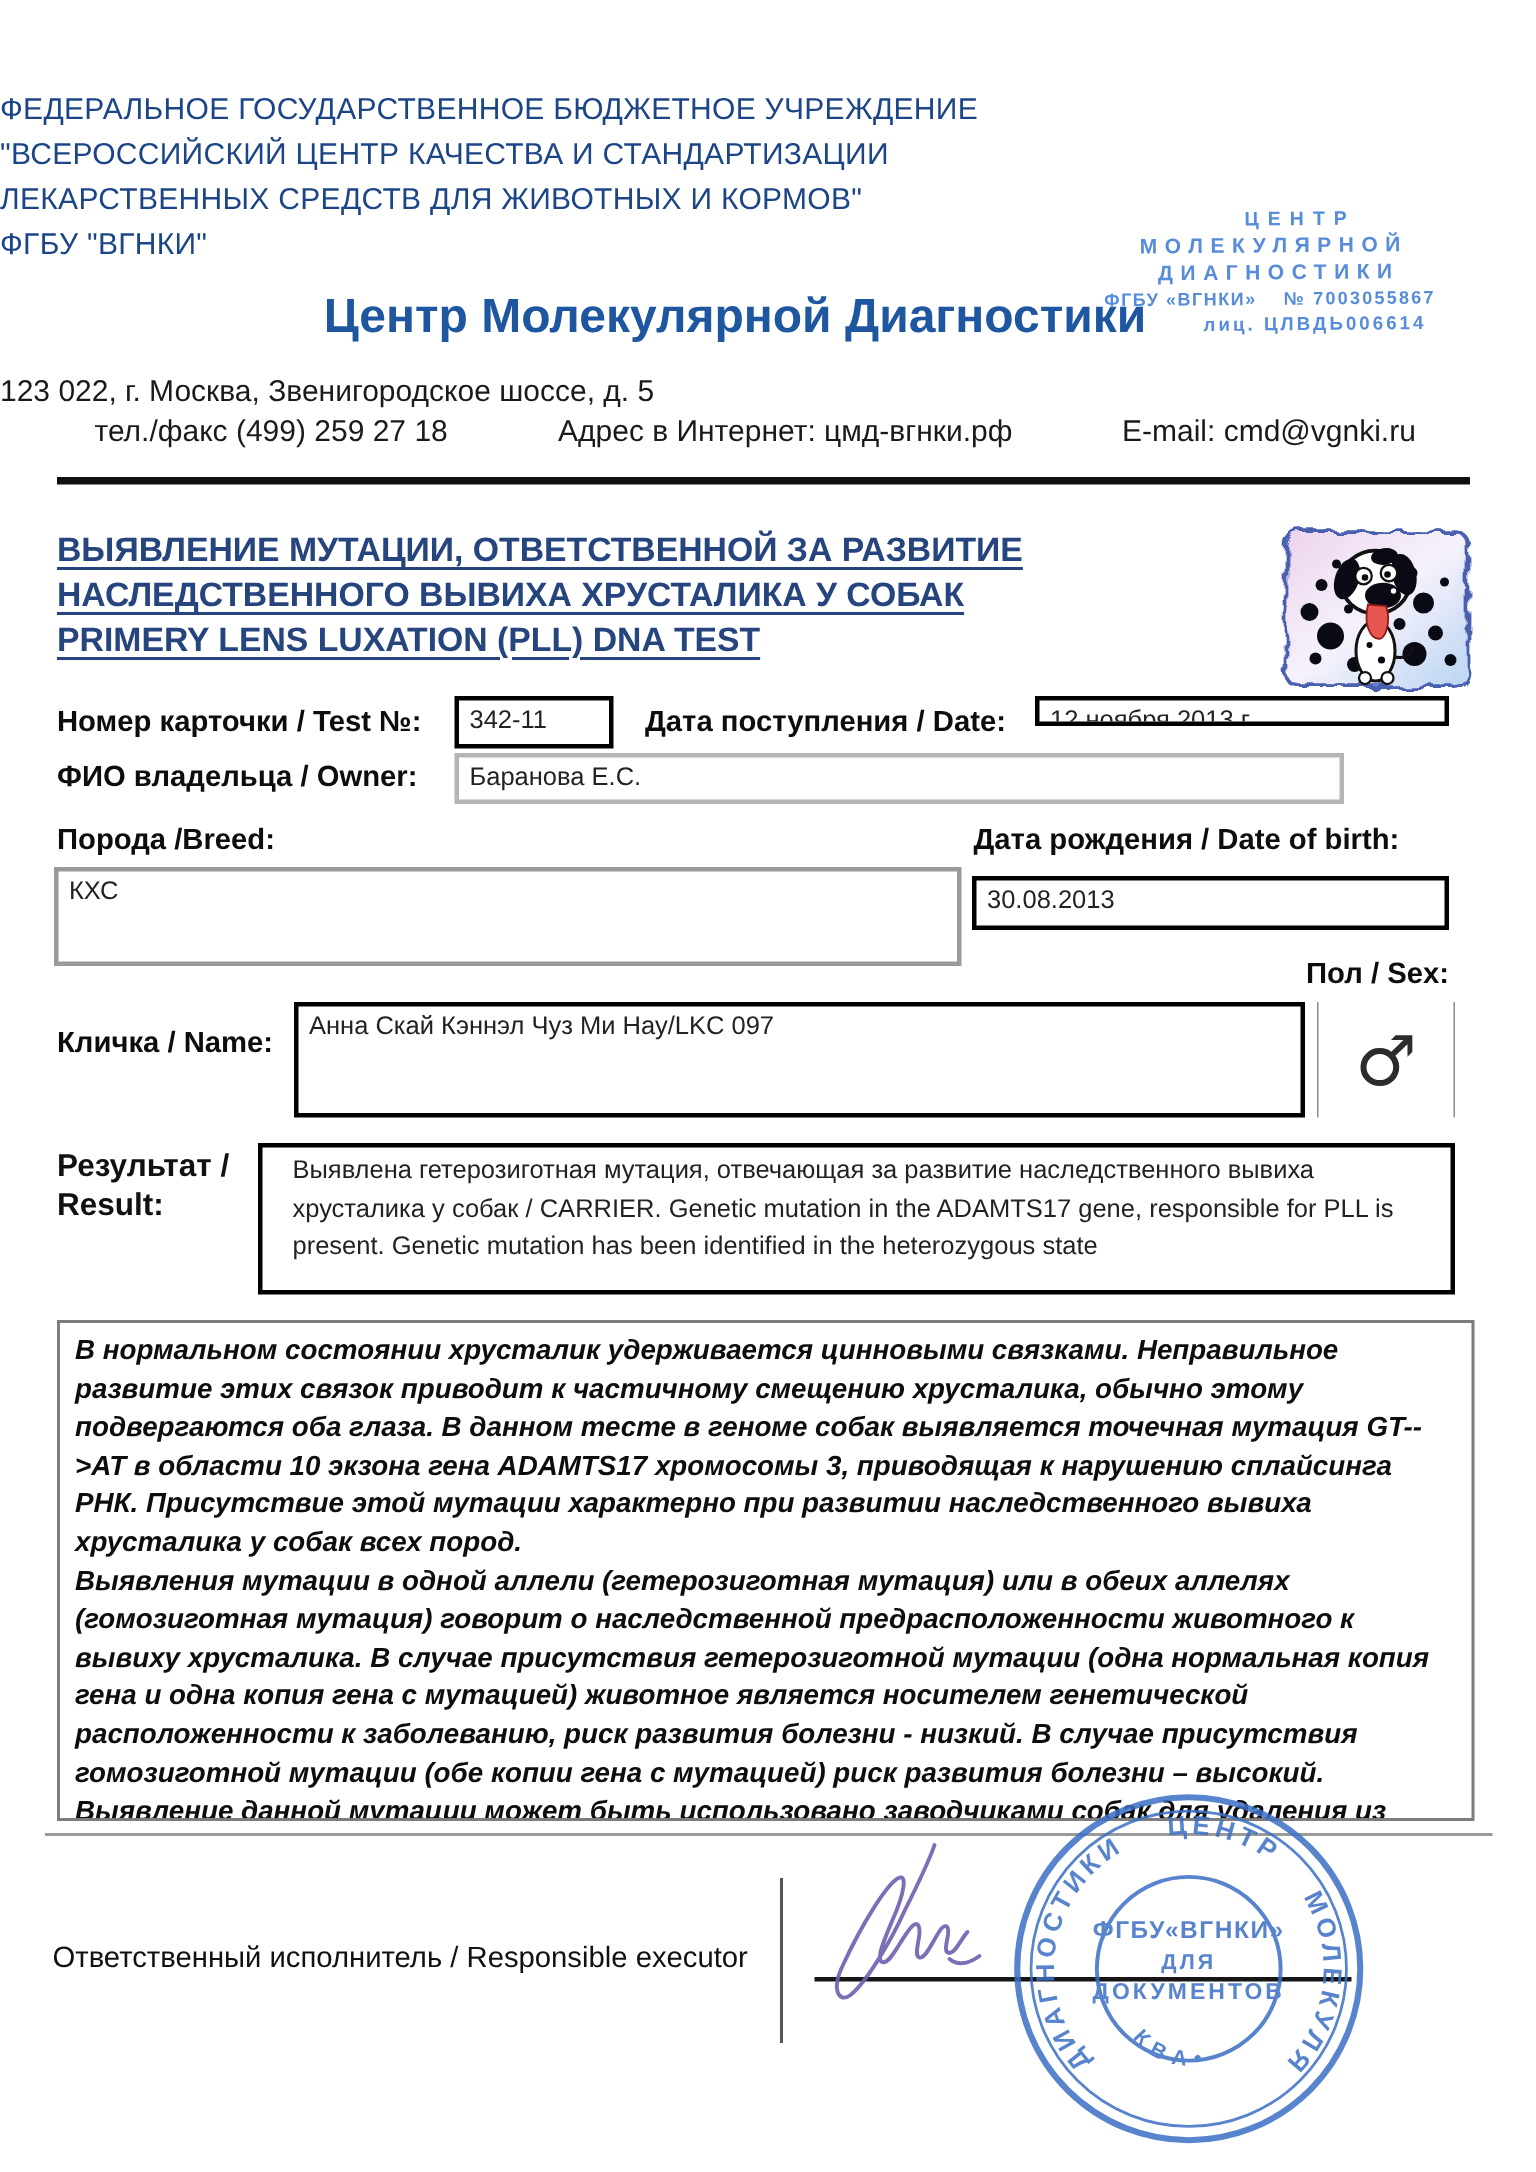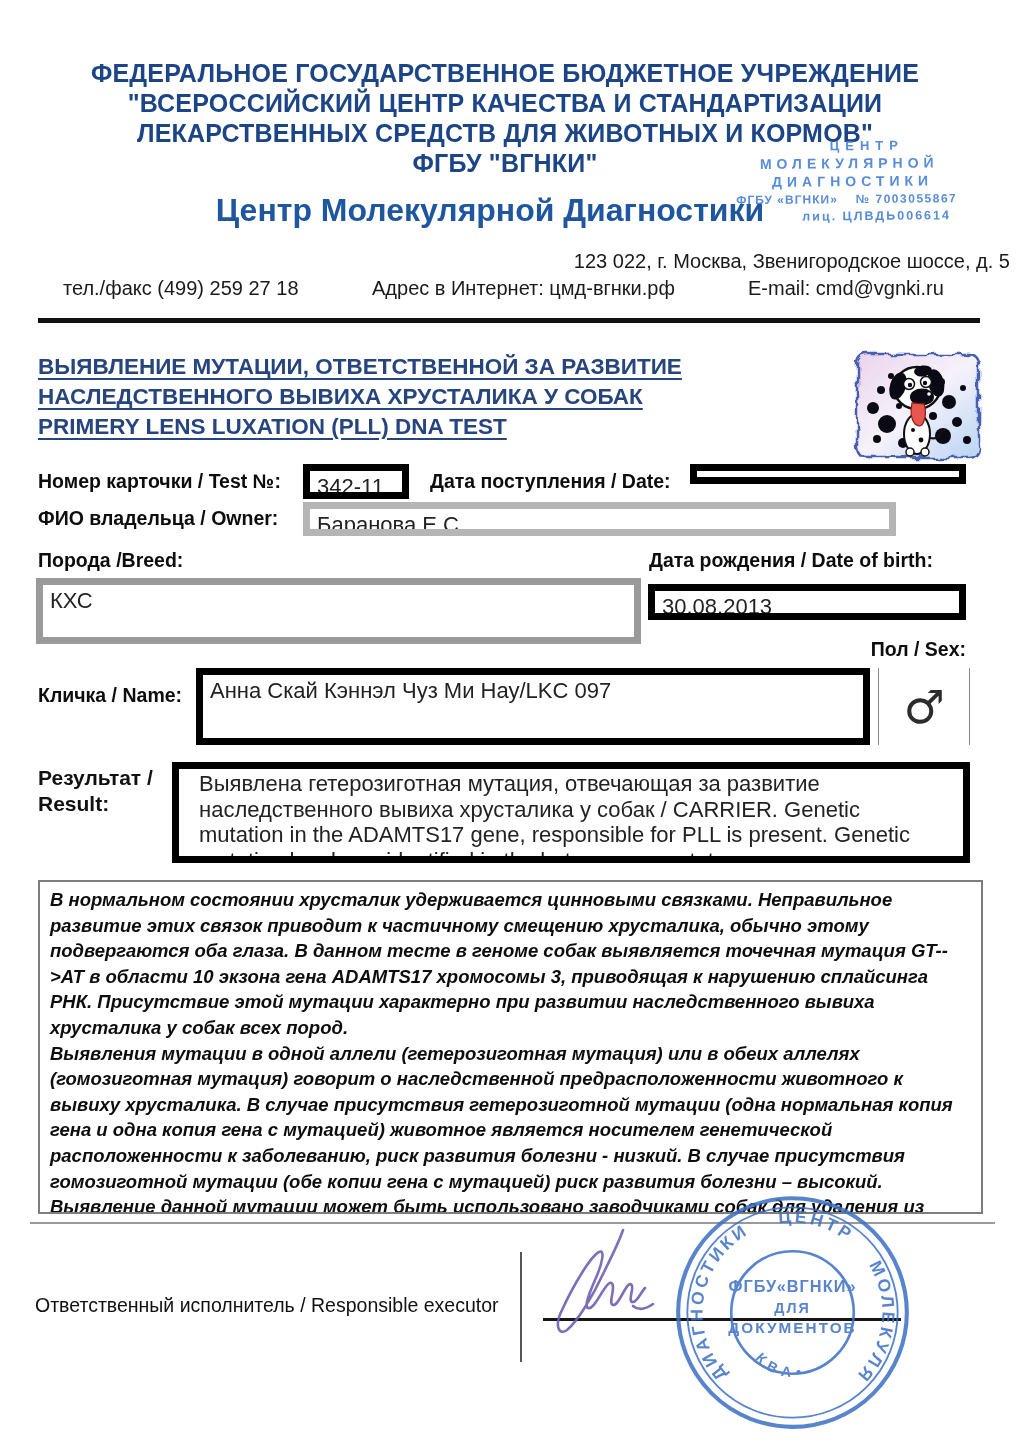--- a/index.html
+++ b/index.html
@@ -1,43 +1,43 @@
 <!DOCTYPE html>
 <html><head>
 <meta charset="utf-8">
 <style>
   html,body{margin:0;padding:0;background:#e9e9e9;}
   #page{
     position:relative;width:1024px;height:1448px;margin:0 auto;background:#ffffff;
     font-family:"Liberation Sans","DejaVu Sans",sans-serif;color:#111;overflow:hidden;
   }
   
-  .org-header{position:absolute;top:58px;left:0;width:1010px;text-align:center;
-    color:#1c4587;font-weight:bold;font-size:25px;line-height:30px;letter-spacing:.2px;}
+  .org-header{position:absolute;top:58px;left:0;width:1010px;text-align:left;
+    color:#1c4587;font-weight:normal;font-size:20px;line-height:30px;letter-spacing:.2px;}
   .center-name{position:absolute;top:192px;left:0;width:980px;text-align:center;
     color:#1e56a0;font-weight:bold;font-size:32px;}
-  .address-line{position:absolute;top:250px;left:0;width:1010px;text-align:right;font-size:20px;color:#1a1a1a;}
+  .address-line{position:absolute;top:250px;left:0;width:1010px;text-align:left;font-size:20px;color:#1a1a1a;}
   .contact{position:absolute;top:277px;font-size:20px;color:#1a1a1a;white-space:nowrap;}
   .corner-stamp{position:absolute;top:138px;left:742px;width:256px;color:#4e86d8;
     font-weight:bold;opacity:.95;transform:rotate(-.5deg);}
   .corner-stamp .cs1{font-size:13px;letter-spacing:6px;margin-left:88px;}
   .corner-stamp .cs2{font-size:14px;letter-spacing:5px;margin-left:18px;margin-top:2px;}
   .corner-stamp .cs3{font-size:14px;letter-spacing:5px;margin-left:30px;margin-top:2px;}
   .corner-stamp .cs4{font-size:12px;margin-top:3px;display:flex;gap:18px;}
   .corner-stamp .cs4 .a{letter-spacing:1px;margin-left:-6px;}
   .corner-stamp .cs4 .b{letter-spacing:1.5px;text-align:right;}
   .corner-stamp .cs5{font-size:12.5px;letter-spacing:2px;margin-left:60px;margin-top:3px;}
   .thick-rule{position:absolute;top:318px;left:38px;width:942px;height:5px;background:#101010;}
   
   .test-title{position:absolute;top:352px;left:38px;color:#26457f;font-weight:bold;
     font-size:22.5px;line-height:30px;}
   .test-title div{text-decoration:underline;text-underline-offset:4px;}
   
   .lbl{position:absolute;font-weight:bold;font-size:19.5px;color:#0d0d0d;white-space:nowrap;}
-  .box{position:absolute;border:7px solid #000000;font-size:22px;color:#222;overflow:hidden;
+  .box{position:absolute;border:3px solid #000000;font-size:17px;color:#222;overflow:hidden;
     padding:3px 7px;box-sizing:border-box;background:#fff;}
   .sex-cell{position:absolute;left:878px;top:668px;width:90px;height:77px;
     border-left:1.5px solid #8a8a8a;border-right:1.5px solid #8a8a8a;
     display:flex;align-items:center;justify-content:center;}
   .male{font-family:"DejaVu Sans",sans-serif;font-size:46px;font-weight:400;color:#2c2c2c;line-height:1;}
   .result-lbl{position:absolute;left:38px;top:765px;font-weight:bold;font-size:21px;line-height:26px;}
   
   .info-box{position:absolute;left:38px;top:880px;width:945px;height:334px;border:2px solid #7d7d7d;
     box-sizing:border-box;padding:5px 10px;font-weight:bold;font-style:italic;font-size:18.5px;
     line-height:25.6px;color:#0d0d0d;overflow:hidden;}

